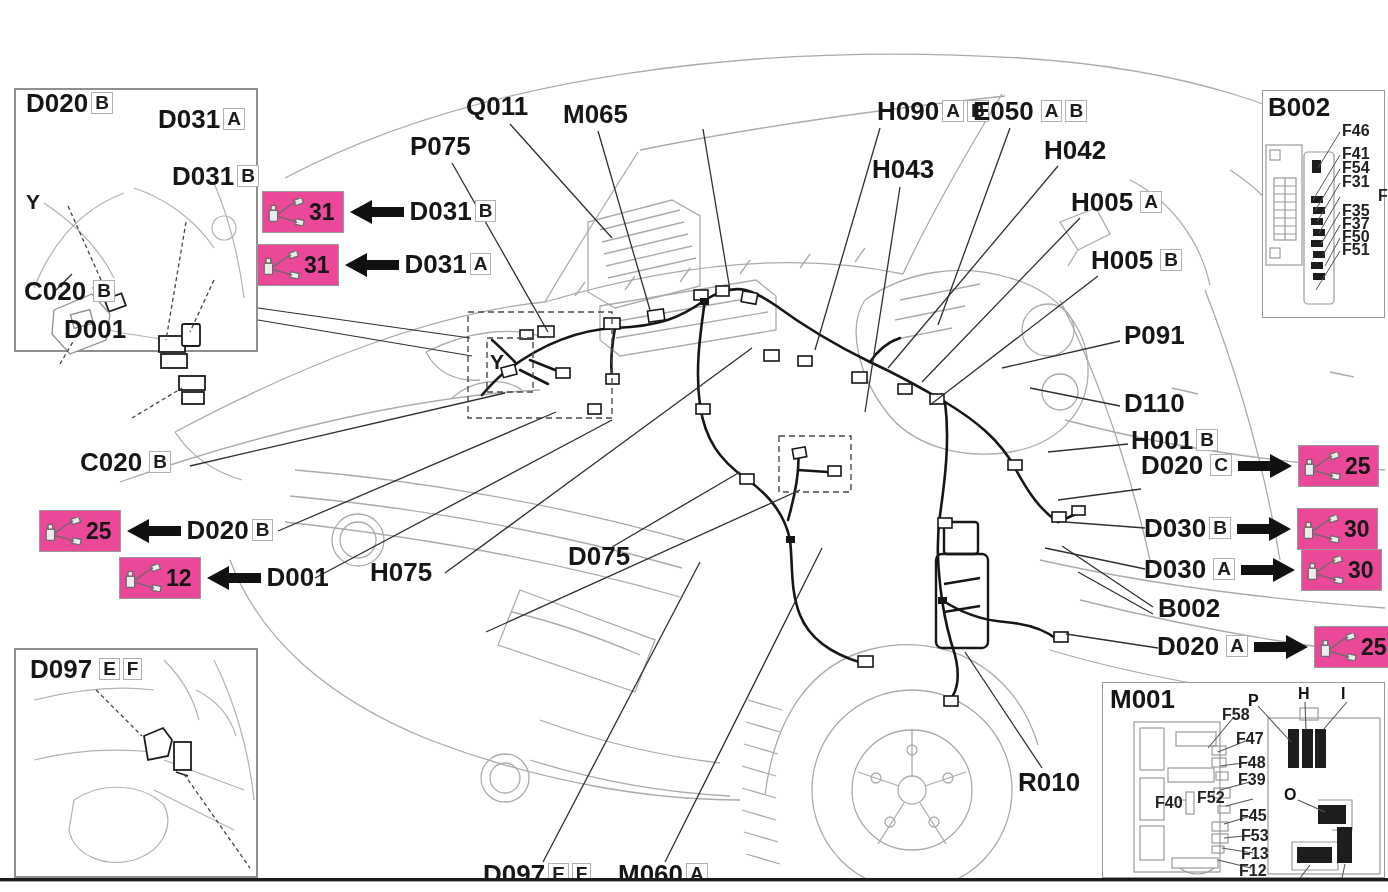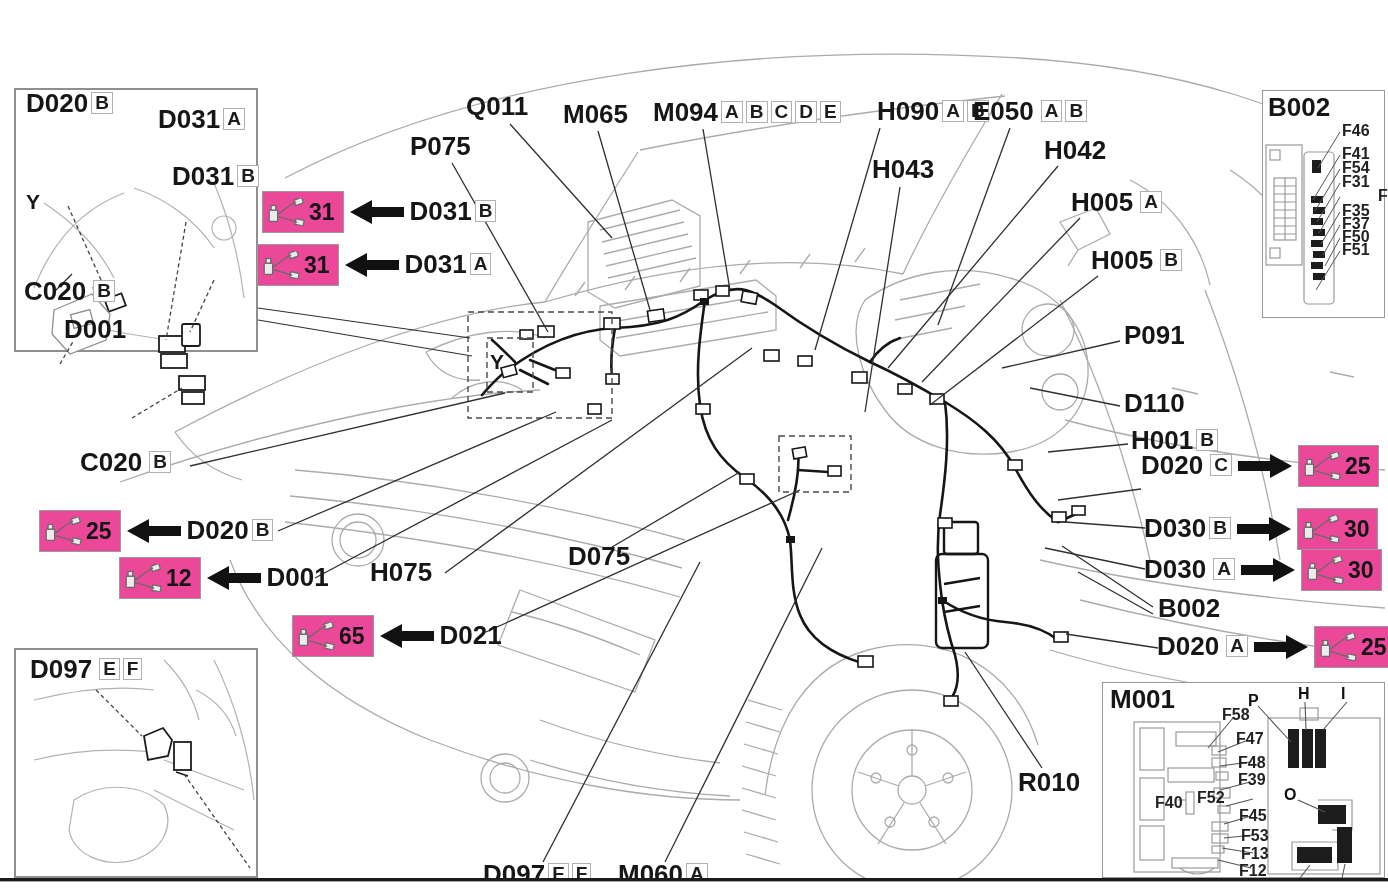--- a/index.html
+++ b/index.html
@@ -325,21 +325,20 @@
       <line x1="1345" y1="864" x2="1342" y2="878"></line>
     </g>
 
     <rect x="0" y="881" width="1388" height="11" fill="#ffffff"></rect>
     <rect x="0" y="878" width="1388" height="3.4" fill="#1b1b1b"></rect>
   </svg>
 
   <div class="lbl" style="left:466px;top:93px"><span>Q011</span></div>
   <div class="lbl" style="left:410px;top:133px"><span>P075</span></div>
   <div class="lbl" style="left:563px;top:101px"><span>M065</span></div>
-  <div class="lbl" style="left:653px;top:99px"><span>M094</span><span class="sfx">A</span><span class="sfx">B</span><span class="sfx">C</span><span class="sfx">D</span><span class="sfx">E</span></div>
   <div class="lbl" style="left:877px;top:98px"><span>H090</span><span class="sfx">A</span><span class="sfx">B</span></div>
   <div class="lbl" style="left:973px;top:98px"><span>E050</span><span class="sfx gap">A</span><span class="sfx">B</span></div>
   <div class="lbl" style="left:1044px;top:137px"><span>H042</span></div>
   <div class="lbl" style="left:872px;top:156px"><span>H043</span></div>
   <div class="lbl" style="left:1071px;top:189px"><span>H005</span><span class="sfx gap">A</span></div>
   <div class="lbl" style="left:1091px;top:247px"><span>H005</span><span class="sfx gap">B</span></div>
   <div class="lbl" style="left:1124px;top:322px"><span>P091</span></div>
   <div class="lbl" style="left:1124px;top:390px"><span>D110</span></div>
   <div class="lbl" style="left:1131px;top:427px"><span>H001</span><span class="sfx">B</span></div>
   <div class="lbl" style="left:80px;top:449px"><span>C020</span><span class="sfx gap">B</span></div>
@@ -419,38 +418,20 @@
           <path d="M12,17 L24,8 L31,4 M12,20 L26,24 L32,26" stroke="#6a6a6a" stroke-width="1.4" fill="none"></path>
         </svg>
       <span class="vnum">12</span>
     </div>
     <svg class="arrow" width="54" height="26" viewBox="0 0 54 26">
         <polygon points="0,13 22,1 22,8 54,8 54,18 22,18 22,25" fill="#111"></polygon>
       </svg>
     <div class="lbl" style="position:static"><span>D001</span></div>
   </div>
 
-  <div class="callout" style="left:292px;top:615px">
-    <div class="vbox">
-      <svg width="38" height="28" viewBox="0 0 40 30">
-          <g stroke="#6a6a6a" stroke-width="1.4" fill="#ececec">
-            <rect x="2" y="13" width="9" height="12" rx="1"></rect>
-            <rect x="4" y="8" width="5" height="5"></rect>
-            <rect x="29" y="1" width="9" height="6" transform="rotate(-20 33 4)"></rect>
-            <rect x="30" y="23" width="9" height="6" transform="rotate(12 34 26)"></rect>
-          </g>
-          <path d="M12,17 L24,8 L31,4 M12,20 L26,24 L32,26" stroke="#6a6a6a" stroke-width="1.4" fill="none"></path>
-        </svg>
-      <span class="vnum">65</span>
-    </div>
-    <svg class="arrow" width="54" height="26" viewBox="0 0 54 26">
-        <polygon points="0,13 22,1 22,8 54,8 54,18 22,18 22,25" fill="#111"></polygon>
-      </svg>
-    <div class="lbl" style="position:static"><span>D021</span></div>
-  </div>
 
   <div class="callout" style="left:1141px;top:445px">
     <div class="lbl" style="position:static"><span>D020</span><span class="sfx gap">C</span></div>
     <svg class="arrow" width="54" height="26" viewBox="0 0 54 26">
         <polygon points="54,13 32,1 32,8 0,8 0,18 32,18 32,25" fill="#111"></polygon>
       </svg>
     <div class="vbox">
       <svg width="38" height="28" viewBox="0 0 40 30">
           <g stroke="#6a6a6a" stroke-width="1.4" fill="#ececec">
             <rect x="2" y="13" width="9" height="12" rx="1"></rect>

